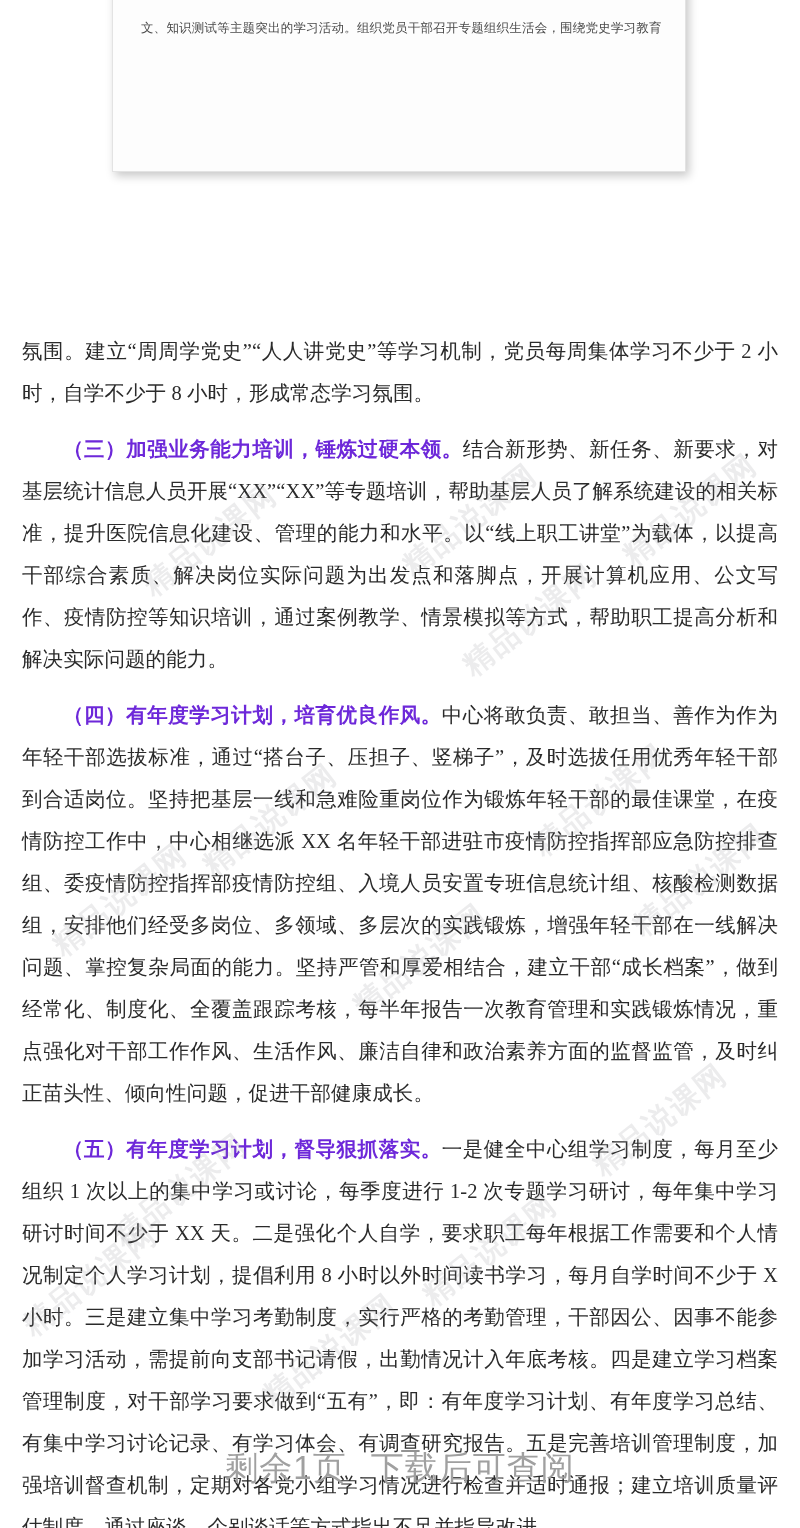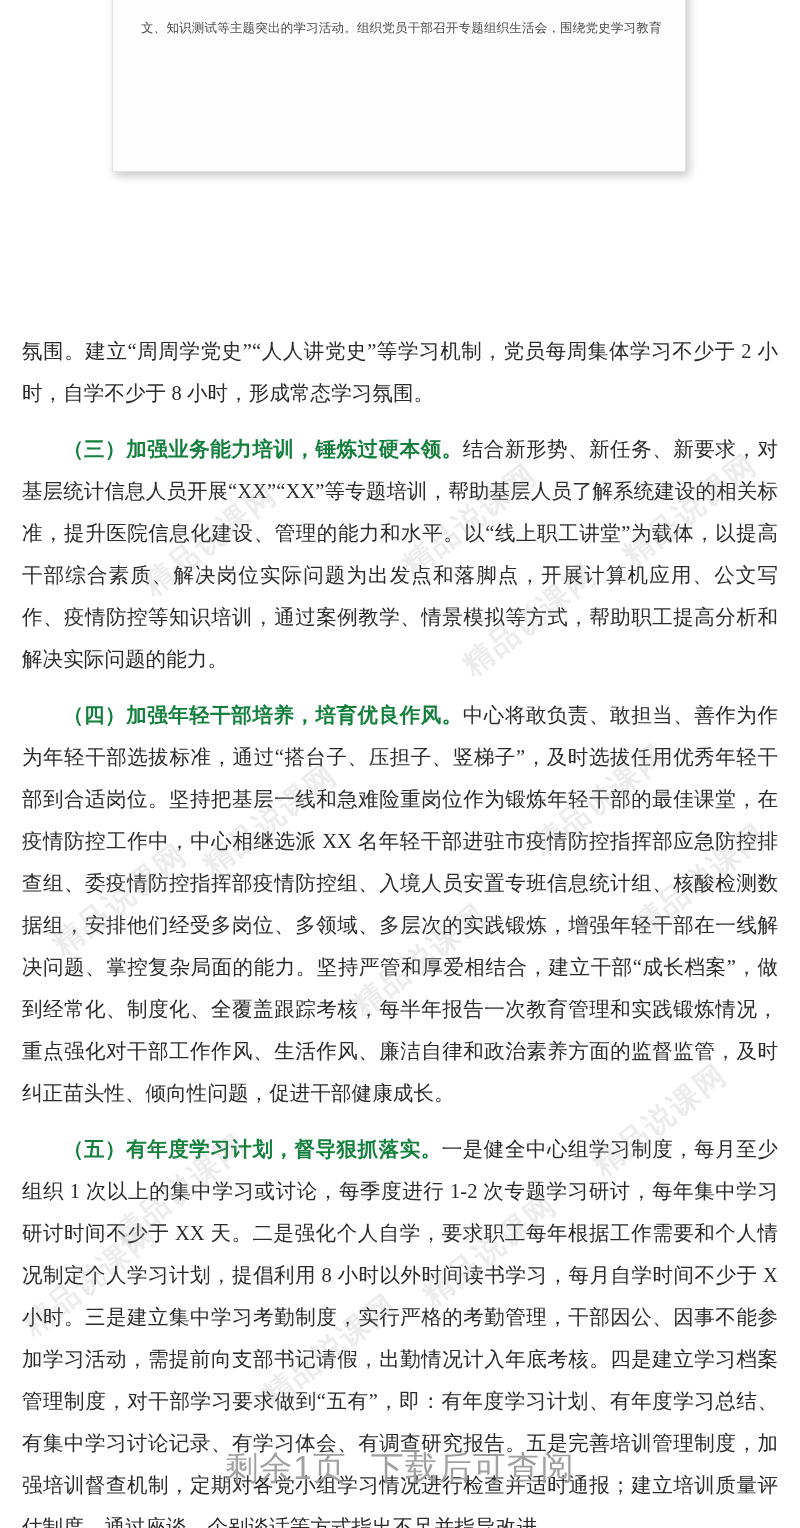--- a/index.html
+++ b/index.html
@@ -64,21 +64,21 @@
     text-align: justify;
     text-justify: inter-ideograph;
     letter-spacing: 0.1px;
     margin: 0;
   }
   .para.indent { text-indent: 2em; }
   .para + .para { margin-top: 14px; }
 
   .para b, .para .bold {
     font-weight: 700;
-    color: #15803d;
+    color: #6d28d9;
   }
 
   
   .watermark {
     position: absolute;
     color: rgba(140,140,150,0.17);
     font-size: 30px;
     font-weight: 700;
     font-family: "Liberation Sans", "DejaVu Sans", sans-serif;
     transform: rotate(-38deg);
@@ -120,21 +120,21 @@
 
     <p class="para">
       <span>氛围。建立“周周学党史”“人人讲党史”等学习机制，党员每周集体学习不少于 2 小时，自学不少于 8 小时，形成常态学习氛围。</span>
     </p>
 
     <p class="para indent">
       <b class="bold">（三）加强业务能力培训，锤炼过硬本领。</b><span>结合新形势、新任务、新要求，对基层统计信息人员开展“XX”“XX”等专题培训，帮助基层人员了解系统建设的相关标准，提升医院信息化建设、管理的能力和水平。以“线上职工讲堂”为载体，以提高干部综合素质、解决岗位实际问题为出发点和落脚点，开展计算机应用、公文写作、疫情防控等知识培训，通过案例教学、情景模拟等方式，帮助职工提高分析和解决实际问题的能力。</span>
     </p>
 
     <p class="para indent">
-      <b class="bold">（四）加强年轻干部培养，培育优良作风。</b><span>中心将敢负责、敢担当、善作为作为年轻干部选拔标准，通过“搭台子、压担子、竖梯子”，及时选拔任用优秀年轻干部到合适岗位。坚持把基层一线和急难险重岗位作为锻炼年轻干部的最佳课堂，在疫情防控工作中，中心相继选派 XX 名年轻干部进驻市疫情防控指挥部应急防控排查组、委疫情防控指挥部疫情防控组、入境人员安置专班信息统计组、核酸检测数据组，安排他们经受多岗位、多领域、多层次的实践锻炼，增强年轻干部在一线解决问题、掌控复杂局面的能力。坚持严管和厚爱相结合，建立干部“成长档案”，做到经常化、制度化、全覆盖跟踪考核，每半年报告一次教育管理和实践锻炼情况，重点强化对干部工作作风、生活作风、廉洁自律和政治素养方面的监督监管，及时纠正苗头性、倾向性问题，促进干部健康成长。</span>
+      <b class="bold">（四）有年度学习计划，培育优良作风。</b><span>中心将敢负责、敢担当、善作为作为年轻干部选拔标准，通过“搭台子、压担子、竖梯子”，及时选拔任用优秀年轻干部到合适岗位。坚持把基层一线和急难险重岗位作为锻炼年轻干部的最佳课堂，在疫情防控工作中，中心相继选派 XX 名年轻干部进驻市疫情防控指挥部应急防控排查组、委疫情防控指挥部疫情防控组、入境人员安置专班信息统计组、核酸检测数据组，安排他们经受多岗位、多领域、多层次的实践锻炼，增强年轻干部在一线解决问题、掌控复杂局面的能力。坚持严管和厚爱相结合，建立干部“成长档案”，做到经常化、制度化、全覆盖跟踪考核，每半年报告一次教育管理和实践锻炼情况，重点强化对干部工作作风、生活作风、廉洁自律和政治素养方面的监督监管，及时纠正苗头性、倾向性问题，促进干部健康成长。</span>
     </p>
 
     <p class="para indent">
       <b class="bold">（五）有年度学习计划，督导狠抓落实。</b><span>一是健全中心组学习制度，每月至少组织 1 次以上的集中学习或讨论，每季度进行 1-2 次专题学习研讨，每年集中学习研讨时间不少于 XX 天。二是强化个人自学，要求职工每年根据工作需要和个人情况制定个人学习计划，提倡利用 8 小时以外时间读书学习，每月自学时间不少于 X 小时。三是建立集中学习考勤制度，实行严格的考勤管理，干部因公、因事不能参加学习活动，需提前向支部书记请假，出勤情况计入年底考核。四是建立学习档案管理制度，对干部学习要求做到“五有”，即：有年度学习计划、有年度学习总结、有集中学习讨论记录、有学习体会、有调查研究报告。五是完善培训管理制度，加强培训督查机制，定期对各党小组学习情况进行检查并适时通报；建立培训质量评估制度，通过座谈、个别谈话等方式指出不足并指导改进。</span>
     </p>
 
   </div>
 
   <div class="wm-layer" id="watermark-layer">
       <div class="watermark" style="left: 470px; top: 520px; transform: translate(-50%, -50%) rotate(-38deg);">精品说课网</div>

